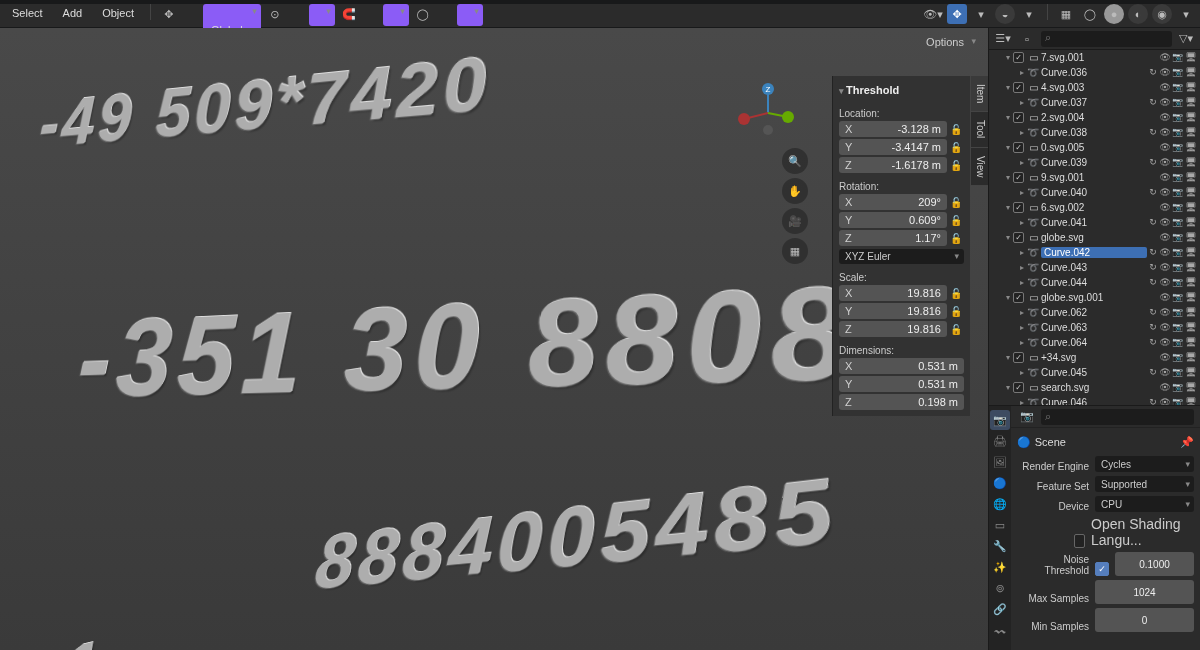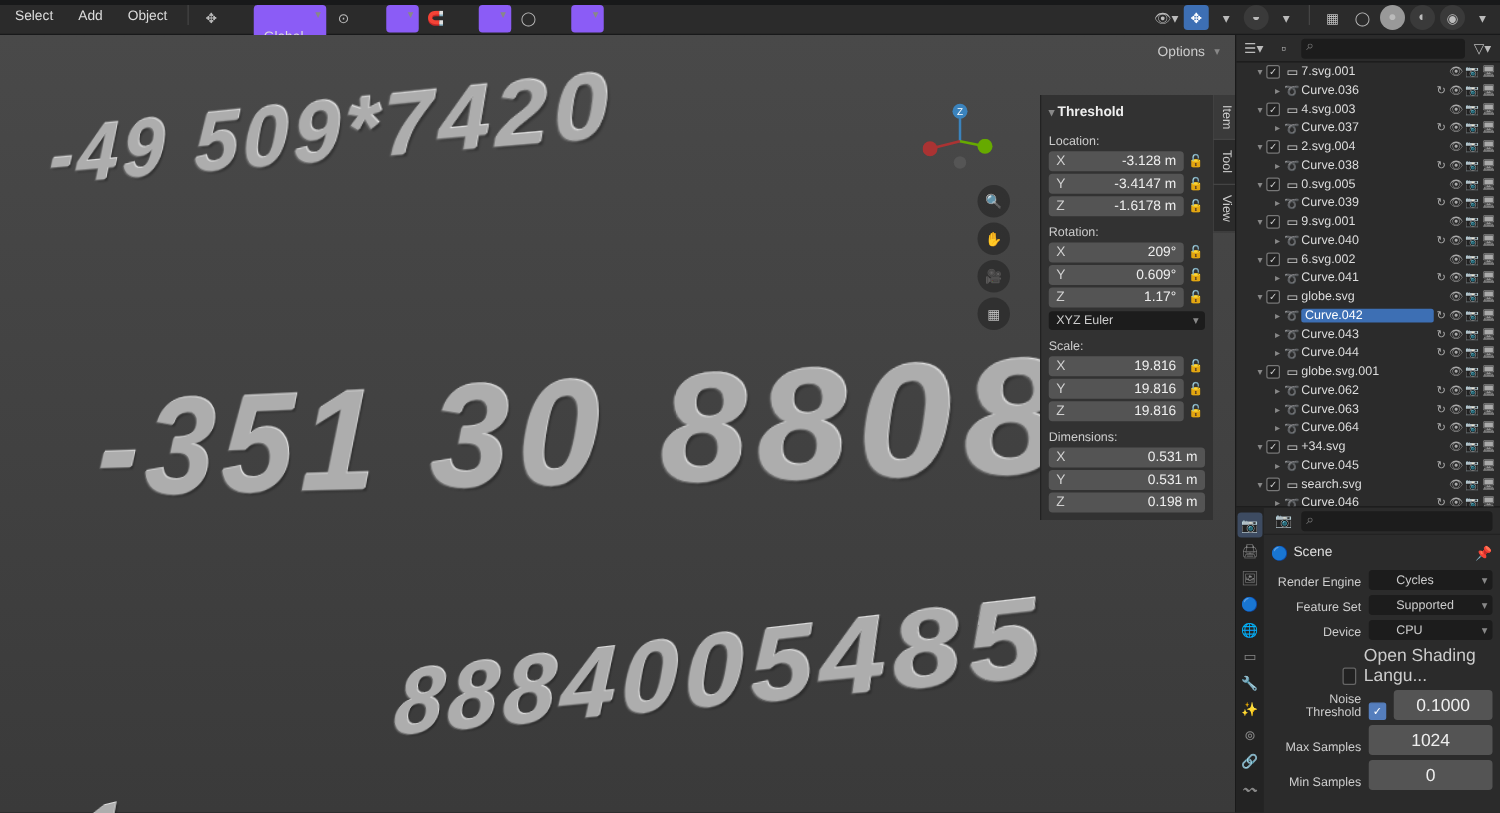--- a/index.html
+++ b/index.html
@@ -71,23 +71,23 @@
 .props-wrap { display:flex; height:245px; border-top:1px solid #1a1a1a;}
 .props-tabs { width:22px; background:#232323; display:flex; flex-direction:column; align-items:center; padding-top:4px; gap:1px;}
 .props-tabs .pt { width:20px; height:20px; display:flex; align-items:center; justify-content:center; border-radius:3px; font-size:11px; color:#888;}
 .props-tabs .pt.active { background:#3d4b61; color:#ddd;}
 .props { flex:1; padding:4px 6px; overflow-y:auto;}
 .props-header { height:20px; display:flex; align-items:center; gap:4px; margin-bottom:4px;}
 .props-header .bc { flex:1; font-size:11px; color:#ddd;}
 .pin { color:#888; font-size:11px;}
 .pr-row { display:flex; align-items:flex-end; gap:6px; margin-bottom:4px;}
 .pr-row .lab { width:72px; text-align:right; font-size:10px; color:#ccc;}
-.pr-row .field { flex:1; background:#1c1c1c; border-radius:3px; height:16px; display:flex; align-items:center; padding:0 22px; font-size:10px; position:relative;}
+.pr-row .field { flex:1; background:#1c1c1c; border-radius:3px; height:16px; display:flex; align-items:center; padding:0 6px; font-size:10px; position:relative;}
 .pr-row .field::after { content:"▾"; position:absolute; right:4px; font-size:9px; color:#888;}
-.pr-row .numf { flex:1; background:#545454; border-radius:3px; height:16px; display:flex; align-items:center; justify-content:center; padding:12px 6px; font-size:14px; color:#eee;}
+.pr-row .numf { flex:1; background:#545454; border-radius:3px; height:16px; display:flex; align-items:center; justify-content:center; padding:12px 6px; font-size:10px; color:#eee;}
 .pr-row .chk { width:14px;height:14px;border:1px solid #666;border-radius:2px;background:#222;display:flex;align-items:center;justify-content:center;font-size:9px;}
 .pr-row .chk.on{ background:#557ebd; border-color:#557ebd; color:#fff;}
 .subh { padding:4px 0; font-size:11px; color:#eee;}
 .subh::before{ content:"▾ "; font-size:9px; color:#888;}
 .subh .menu { float:right; color:#888;}
 .ps-search { height:22px; display:flex; align-items:center; gap:4px; border-bottom:1px solid #222; margin:-4px -6px 4px; padding:0 6px;}
 .ps-search .sf { flex:1; background:#1c1c1c; border-radius:3px; height:16px; position:relative; padding-left:18px;}
 .ps-search .sf::before{content:"⌕";position:absolute;left:4px;top:1px;color:#777;}
 
 

